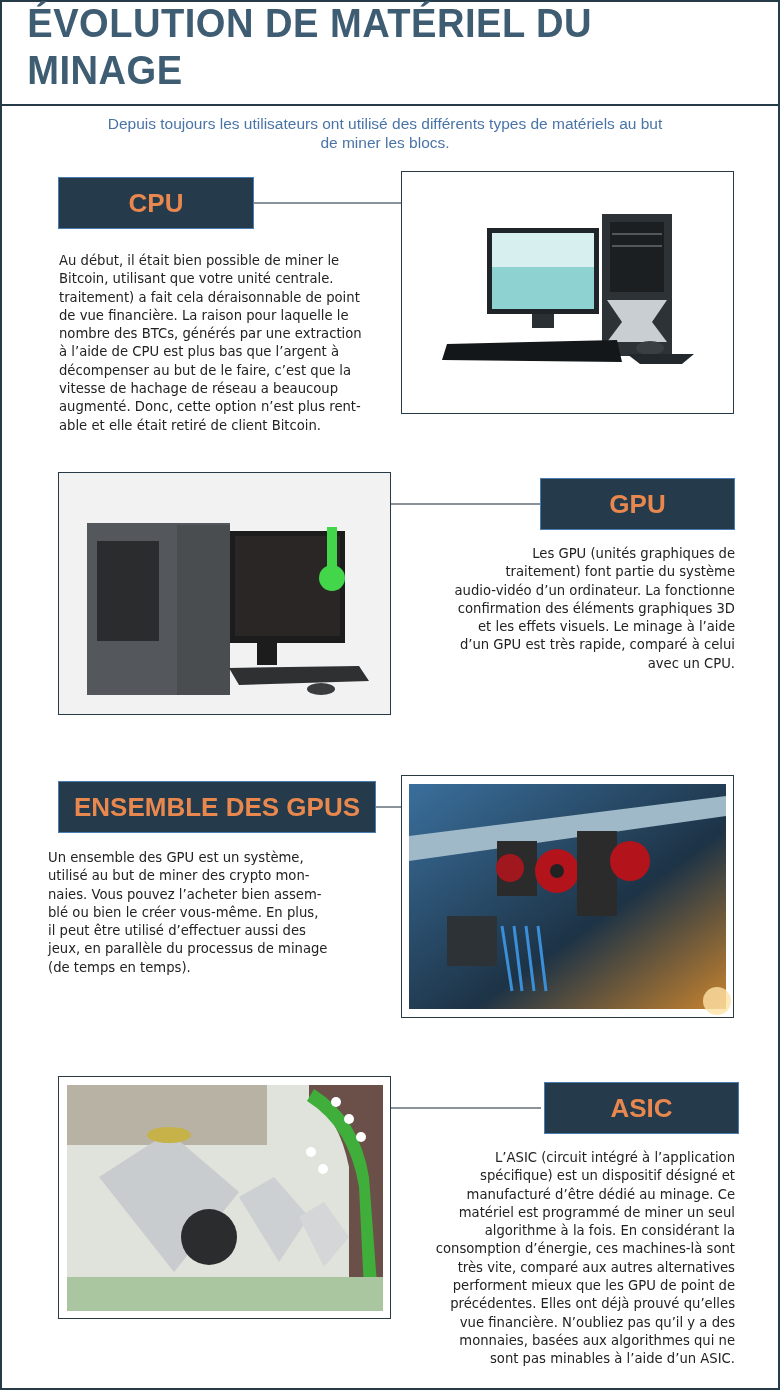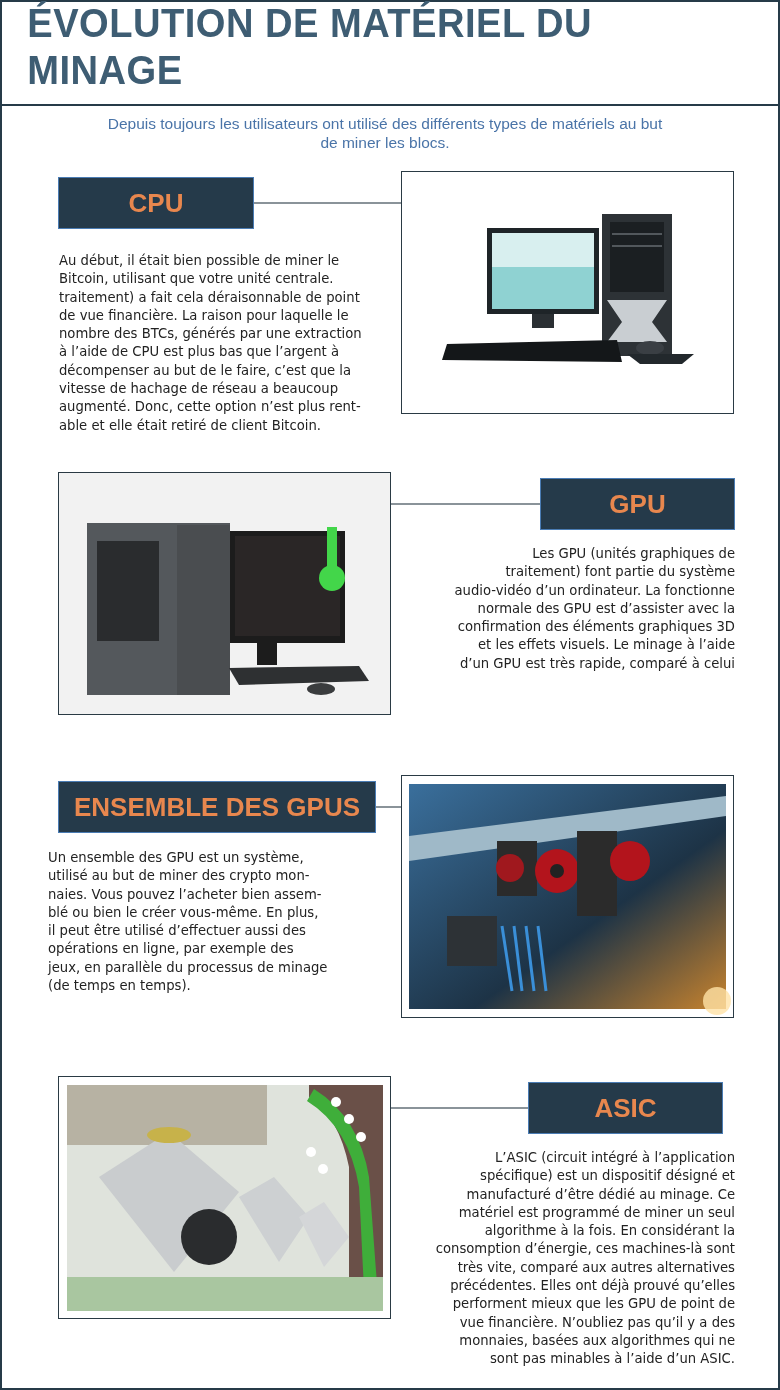--- a/index.html
+++ b/index.html
@@ -101,37 +101,36 @@
   </svg>
 </div>
 <div class="connector" style="left:391px;top:503px;width:150px;"></div>
 <div class="sec-header" style="left:540px;top:478px;width:195px;">
   <span>GPU</span>
 </div>
 <div class="text right" style="left:400px;top:545px;width:335px;">
   <div>Les GPU (unités graphiques de</div>
     <div>traitement) font partie du système</div>
     <div>audio-vidéo d’un ordinateur. La fonctionne</div>
-    <div>normale des GPU est d’assister avec la</div>
     <div>confirmation des éléments graphiques 3D</div>
     <div>et les effets visuels. Le minage à l’aide</div>
     <div>d’un GPU est très rapide, comparé à celui</div>
+    <div>avec un CPU.</div>
 </div>
 
 <div class="sec-header" style="left:58px;top:781px;width:318px;">
   <span>ENSEMBLE DES GPUS</span>
 </div>
 <div class="connector" style="left:376px;top:806px;width:26px;"></div>
 <div class="text" style="left:48px;top:849px;width:320px;">
   <div>Un ensemble des GPU est un système,</div>
     <div>utilisé au but de miner des crypto mon-</div>
     <div>naies. Vous pouvez l’acheter bien assem-</div>
     <div>blé ou bien le créer vous-même. En plus,</div>
     <div>il peut être utilisé d’effectuer aussi des</div>
-    <div>opérations en ligne, par exemple des</div>
     <div>jeux, en parallèle du processus de minage</div>
     <div>(de temps en temps).</div>
 </div>
 <div class="img-box" style="left:401px;top:775px;width:333px;height:243px;">
   <svg width="331" height="241" viewBox="0 0 331 241">
     <rect width="331" height="241" fill="#fff"></rect>
     <defs>
       <linearGradient id="rigbg" x1="0" y1="0" x2="1" y2="1">
         <stop offset="0" stop-color="#3a6f9c"></stop>
         <stop offset="0.6" stop-color="#1d3346"></stop>
@@ -169,29 +168,29 @@
     <circle cx="264" cy="92" r="5" fill="#fff"></circle>
     <rect x="8" y="200" width="316" height="34" fill="#a9c6a0"></rect>
     <polygon points="40,100 110,55 180,115 115,195" fill="#c9ccce"></polygon>
     <circle cx="150" cy="160" r="28" fill="#2a2c2e"></circle>
     <polygon points="180,120 215,100 250,140 220,185" fill="#cdd0d2"></polygon>
     <polygon points="240,140 265,125 290,160 265,190" fill="#d4d6d8"></polygon>
     <ellipse cx="110" cy="58" rx="22" ry="8" fill="#c7b24a"></ellipse>
   </svg>
 </div>
 <div class="connector" style="left:391px;top:1107px;width:150px;"></div>
-<div class="sec-header" style="left:528px;top:1082px;width:195px;">
+<div class="sec-header" style="left:544px;top:1082px;width:195px;">
   <span>ASIC</span>
 </div>
 <div class="text right" style="left:400px;top:1149px;width:335px;">
   <div>L’ASIC (circuit intégré à l’application</div>
     <div>spécifique) est un dispositif désigné et</div>
     <div>manufacturé d’être dédié au minage. Ce</div>
     <div>matériel est programmé de miner un seul</div>
     <div>algorithme à la fois. En considérant la</div>
     <div>consomption d’énergie, ces machines-là sont</div>
     <div>très vite, comparé aux autres alternatives</div>
+    <div>performent mieux que les GPU de point de</div>
     <div>précédentes. Elles ont déjà prouvé qu’elles</div>
-    <div>performent mieux que les GPU de point de</div>
     <div>vue financière. N’oubliez pas qu’il y a des</div>
     <div>monnaies, basées aux algorithmes qui ne</div>
     <div>sont pas minables à l’aide d’un ASIC.</div>
 </div>
 
 </body></html>

